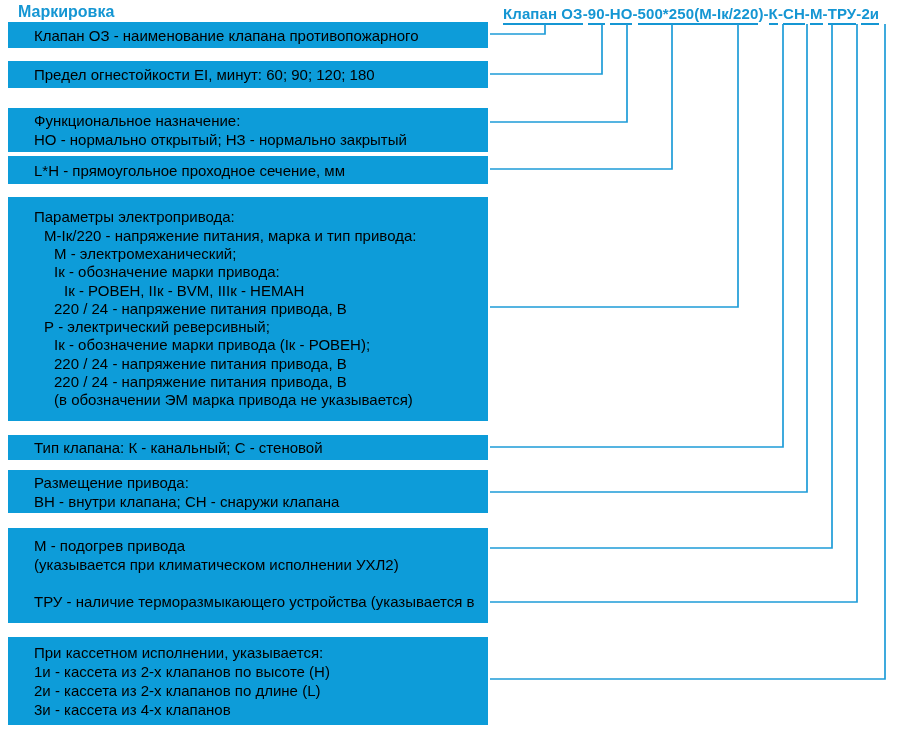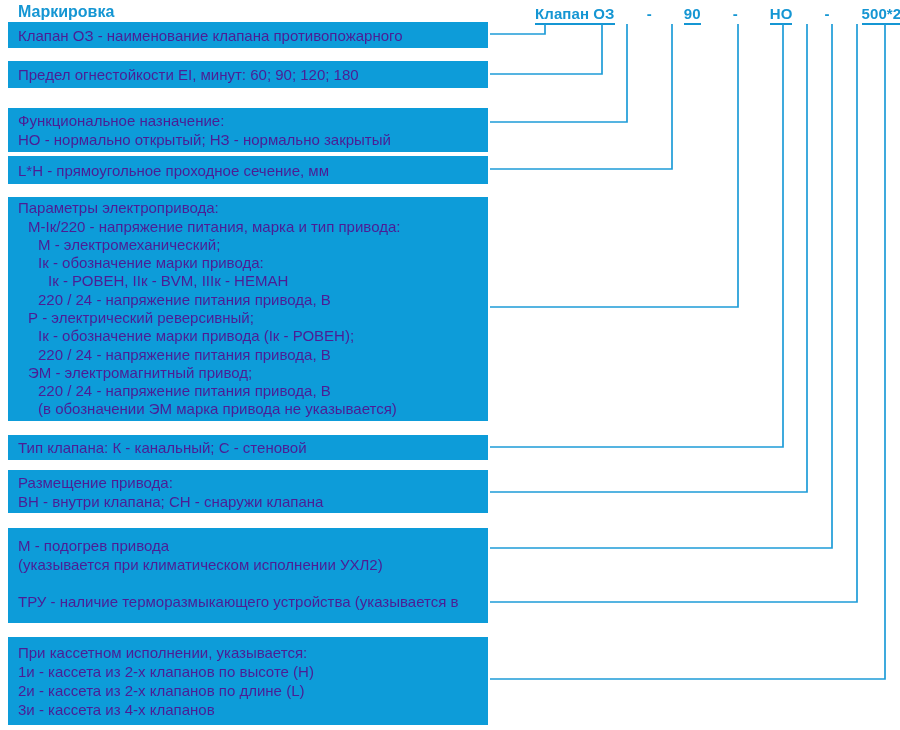--- a/index.html
+++ b/index.html
@@ -11,29 +11,29 @@
   .stage{position:relative;width:900px;height:730px;background:#ffffff;overflow:hidden;}
   .page-title{
     position:absolute;left:18px;top:3px;
     font-size:16px;font-weight:bold;color:var(--accent);
   }
   .marking-code{
     position:absolute;left:503px;top:5px;
     font-size:15px;font-weight:bold;color:var(--accent);
     white-space:nowrap;letter-spacing:0.1px;
   }
-  .marking-code span{display:inline-block;margin-left:32px;}
+  .marking-code span{display:inline-block;}
   .marking-code .useg{border-bottom:2px solid var(--accent);padding-bottom:1px;}
   .marking-code .sep{padding-bottom:3px;}
   .box{
     position:absolute;left:8px;width:480px;
-    background:var(--boxfill);color:#4c1d95;
+    background:var(--boxfill);color:#000000;
     font-size:15px;
     display:flex;flex-direction:column;justify-content:center;
-    box-sizing:border-box;padding:2px 10px;
+    box-sizing:border-box;padding:2px 26px;
   }
   .box .line{line-height:19px;white-space:nowrap;}
   .box-big .line{line-height:18.3px;}
   svg.connectors{position:absolute;left:0;top:0;pointer-events:none;}
   svg.connectors path{fill:none;stroke:#1e9cd8;stroke-width:1.7;}
 </style>
 </head>
 <body>
 
 <div class="stage">
@@ -75,21 +75,20 @@
   <div class="box box-big" style="top:197px;height:224px">
     <div class="line" style="padding-left: 0px;">Параметры электропривода:</div>
     <div class="line" style="padding-left: 10px;">М-Iк/220 - напряжение питания, марка и тип привода:</div>
     <div class="line" style="padding-left: 20px;">М - электромеханический;</div>
     <div class="line" style="padding-left: 20px;">Iк - обозначение марки привода:</div>
     <div class="line" style="padding-left: 30px;">Iк - РОВЕН, IIк - BVM, IIIк - НЕМАН</div>
     <div class="line" style="padding-left: 20px;">220 / 24 - напряжение питания привода, В</div>
     <div class="line" style="padding-left: 10px;">Р - электрический реверсивный;</div>
     <div class="line" style="padding-left: 20px;">Iк - обозначение марки привода (Iк - РОВЕН);</div>
     <div class="line" style="padding-left: 20px;">220 / 24 - напряжение питания привода, В</div>
-    <div class="line" style="padding-left: 10px;">ЭМ - электромагнитный привод;</div>
     <div class="line" style="padding-left: 20px;">220 / 24 - напряжение питания привода, В</div>
     <div class="line" style="padding-left: 20px;">(в обозначении ЭМ марка привода не указывается)</div>
   </div>
 
   <div class="box" style="top:435px;height:25px">
     <div class="line">Тип клапана: К - канальный; С - стеновой</div>
   </div>
 
   <div class="box" style="top:470px;height:43px">
     <div class="line">Размещение привода:</div>

